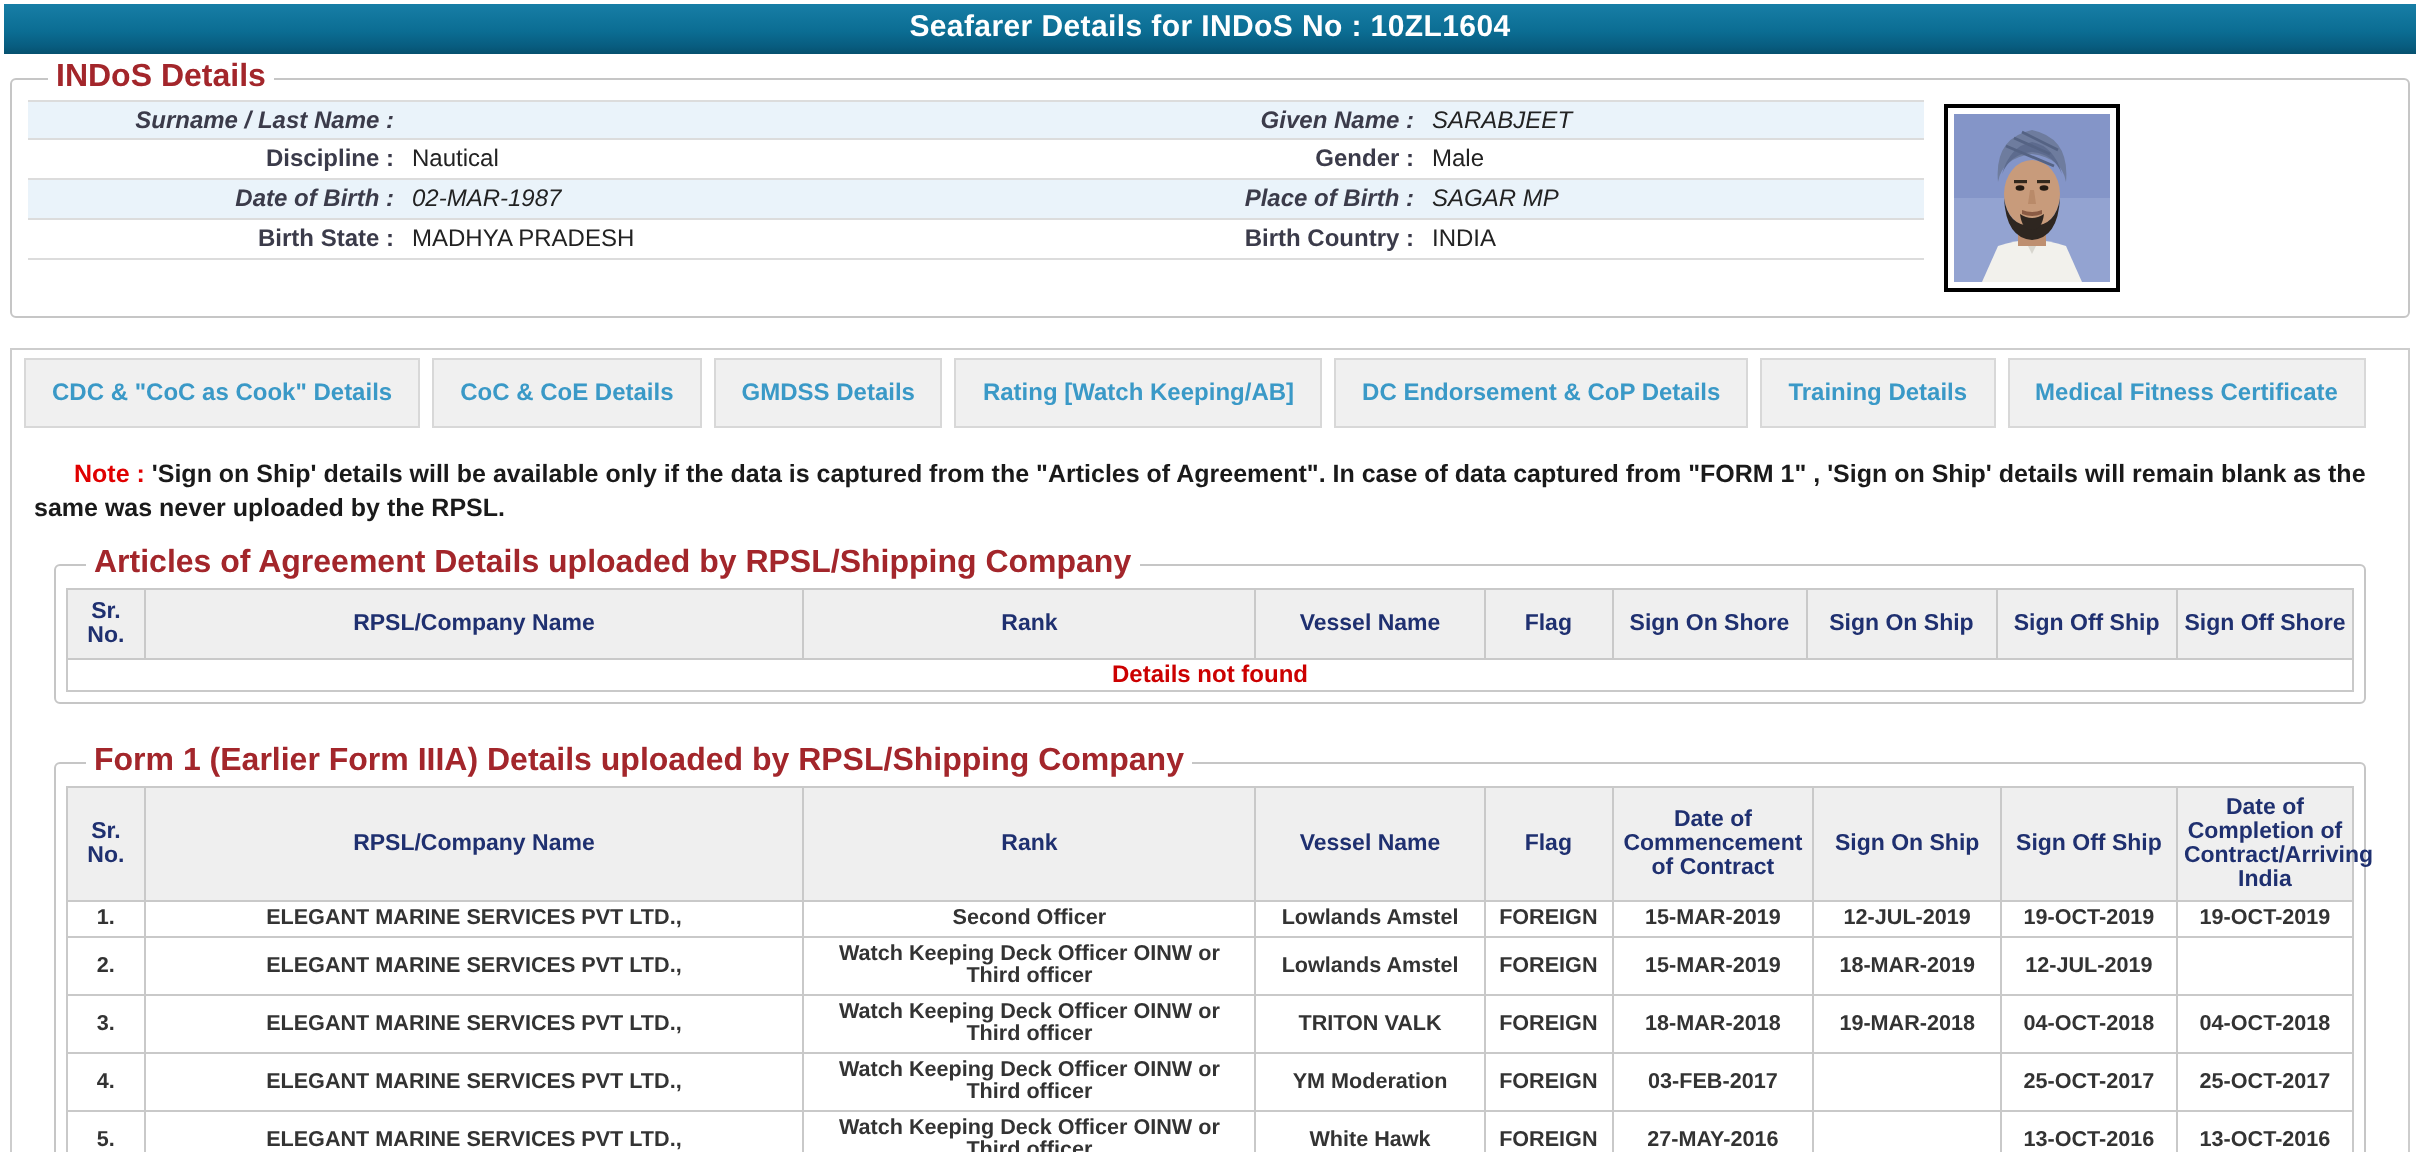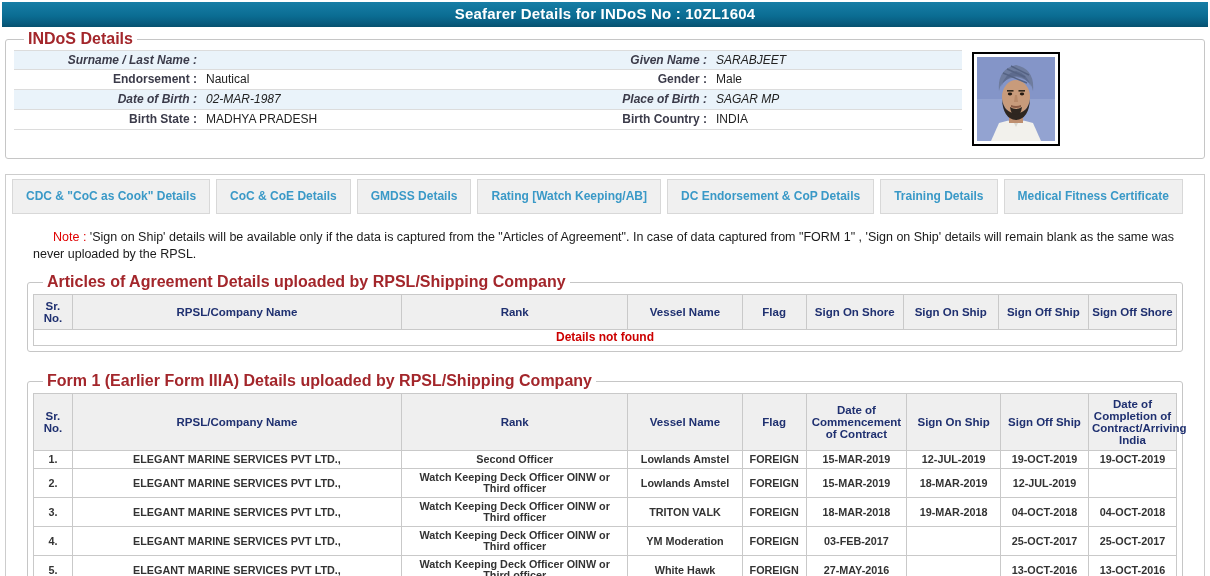--- a/index.html
+++ b/index.html
@@ -50,21 +50,21 @@
     background:#F0F0F0;border:1px solid #D8D8D8;color:var(--tab-text);
     font-family:inherit;font-weight:bold;font-size:12px;padding:9px 13px 10px 13px;
     cursor:pointer;white-space:nowrap;
   }
   .tab.active{
     background:#fff;border:1px solid var(--tab-active-border);border-bottom-color:#fff;
     color:var(--tab-active-text);
   }
   
   .note{
-    margin:15px 8px 2px 24px;font-size:12.5px;font-weight:normal;color:#1A1A1A;
+    margin:15px 8px 2px 8px;font-size:12.5px;font-weight:bold;color:#1A1A1A;
     line-height:17px;text-indent:20px;
   }
   .note .note-prefix{color:var(--note-red);}
   
   .table-fieldset{margin:10px 18px 0 18px;padding:3px 5px 5px 5px;}
   .table-fieldset.second{margin-top:20px;}
   table{width:100%;border-collapse:collapse;table-layout:fixed;}
   th{
     background:#EFEFEF;color:var(--navy);font-size:11.5px;font-weight:bold;
     border:1px solid var(--border-gray);padding:4px 3px;text-align:center;line-height:12px;
@@ -90,21 +90,21 @@
   <legend>INDoS Details</legend>
   <div class="indos-body">
     <div class="indos-fields">
         <div class="field-row alt">
           <div class="f-label">Surname / Last Name :</div>
           <div class="f-value"></div>
           <div class="f-label">Given Name :</div>
           <div class="f-value">SARABJEET</div>
         </div>
         <div class="field-row">
-          <div class="f-label">Endorsement :</div>
+          <div class="f-label">Discipline :</div>
           <div class="f-value">Nautical</div>
           <div class="f-label">Gender :</div>
           <div class="f-value">Male</div>
         </div>
         <div class="field-row alt">
           <div class="f-label">Date of Birth :</div>
           <div class="f-value">02-MAR-1987</div>
           <div class="f-label">Place of Birth :</div>
           <div class="f-value">SAGAR MP</div>
         </div>

